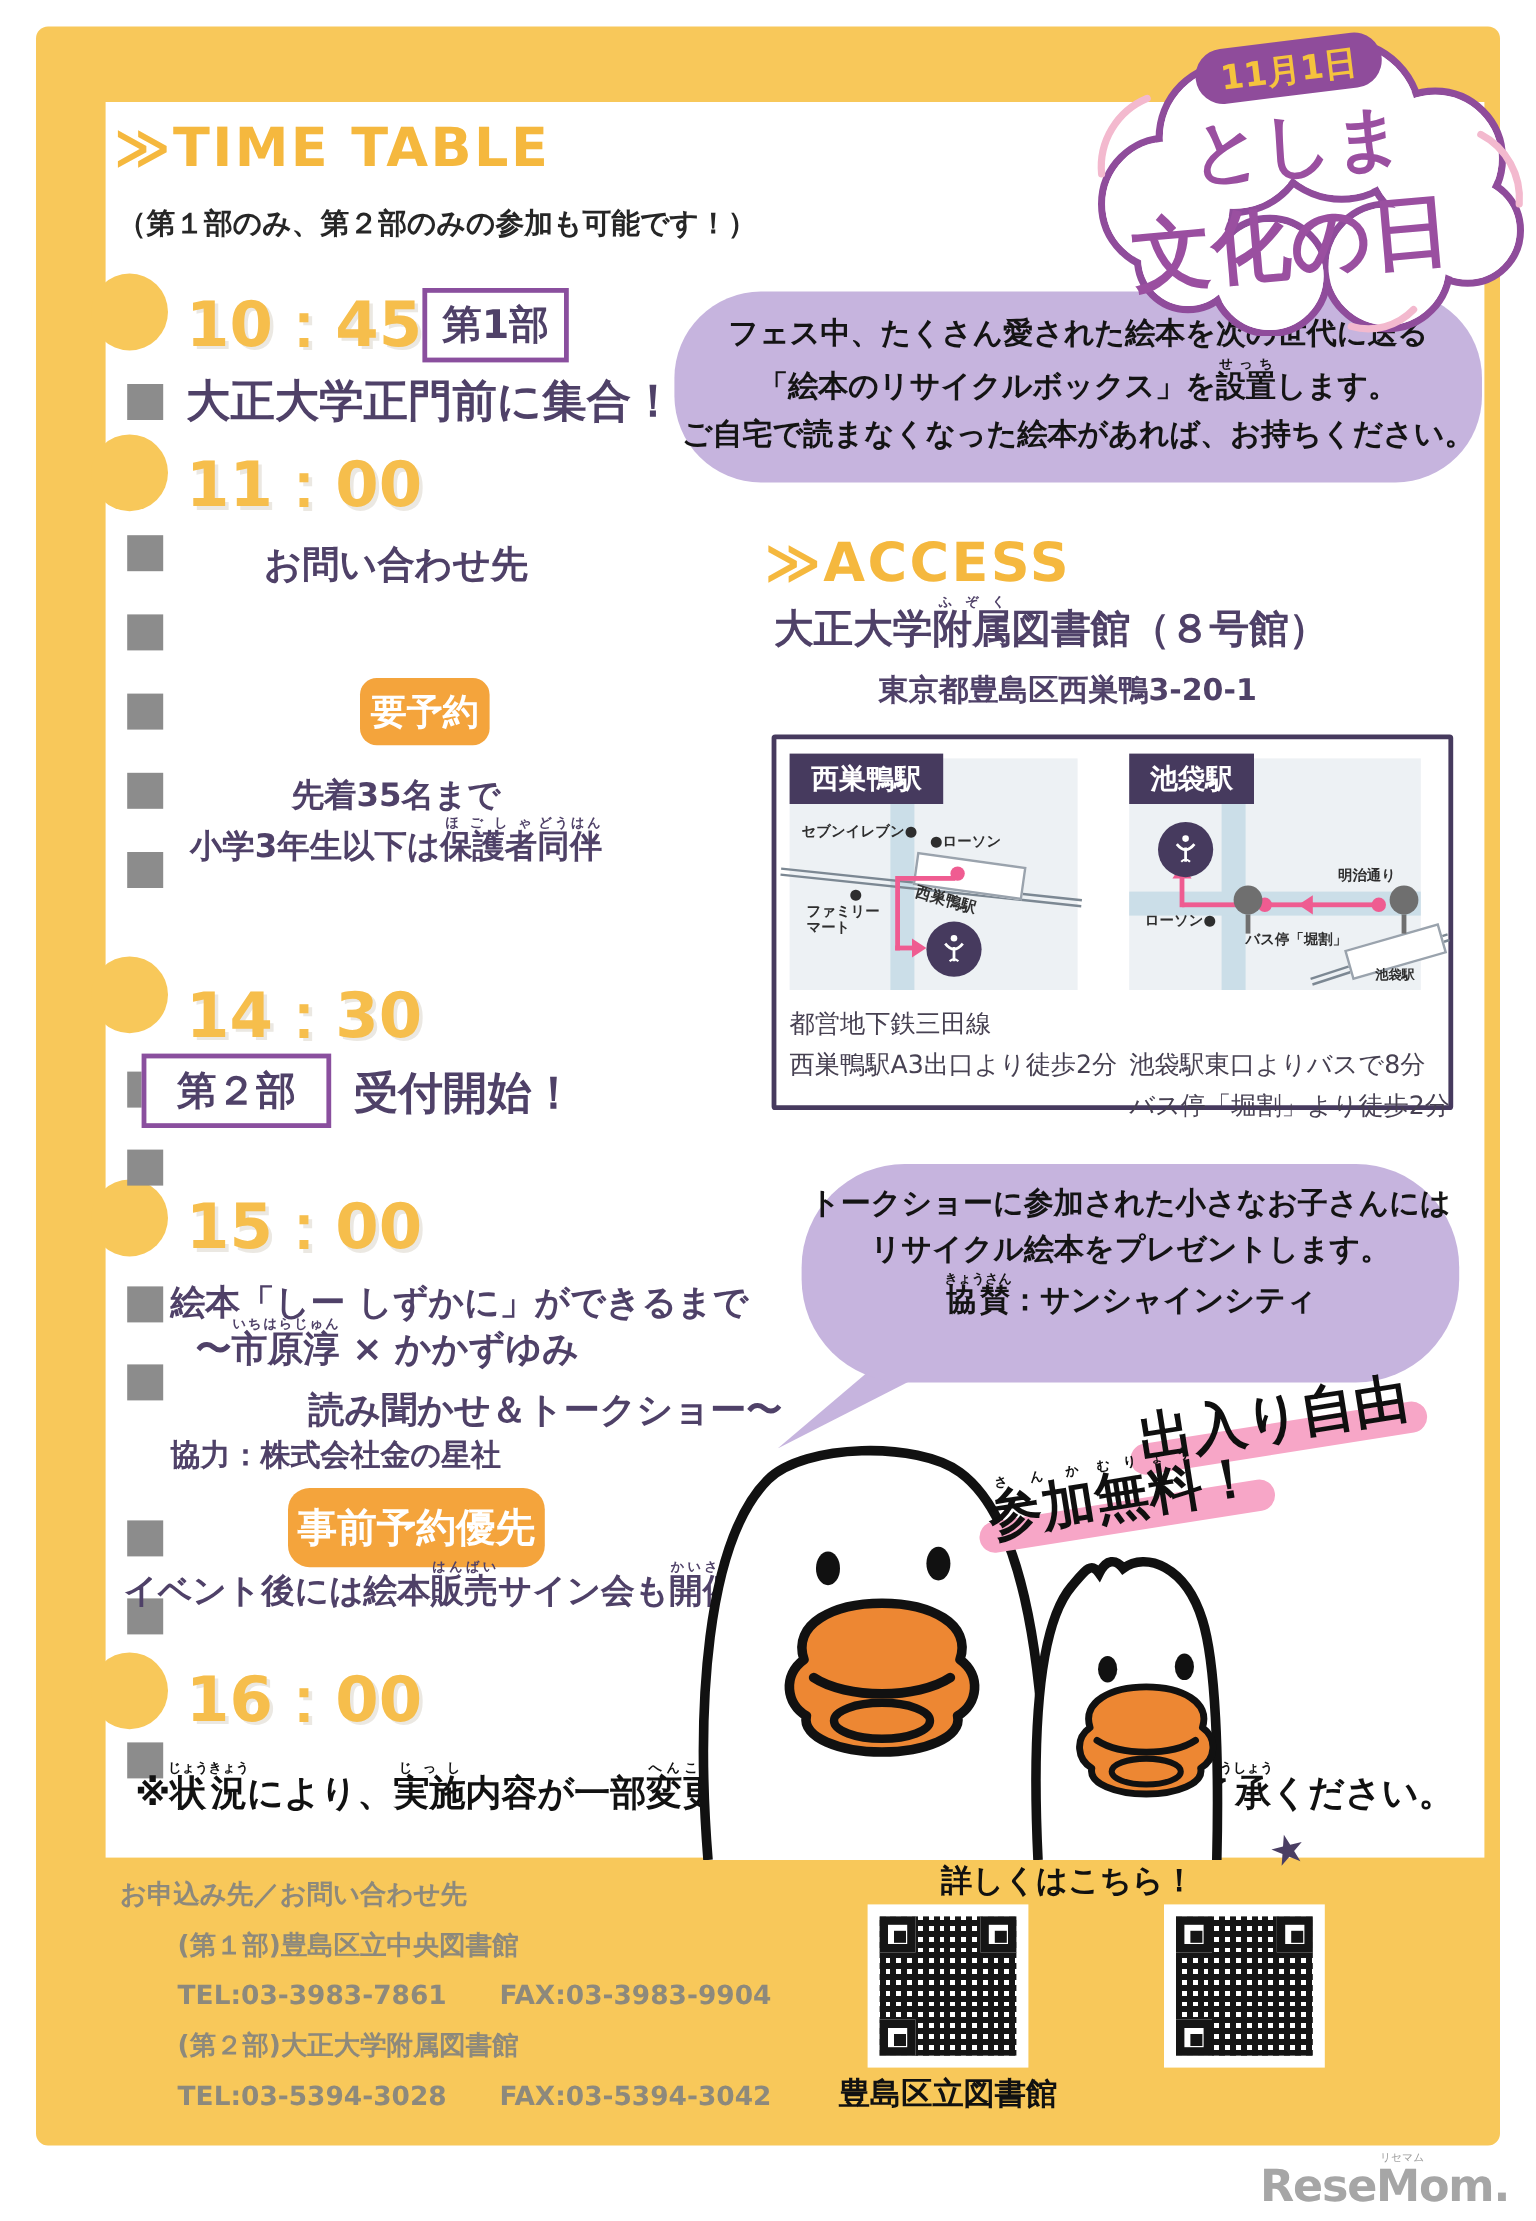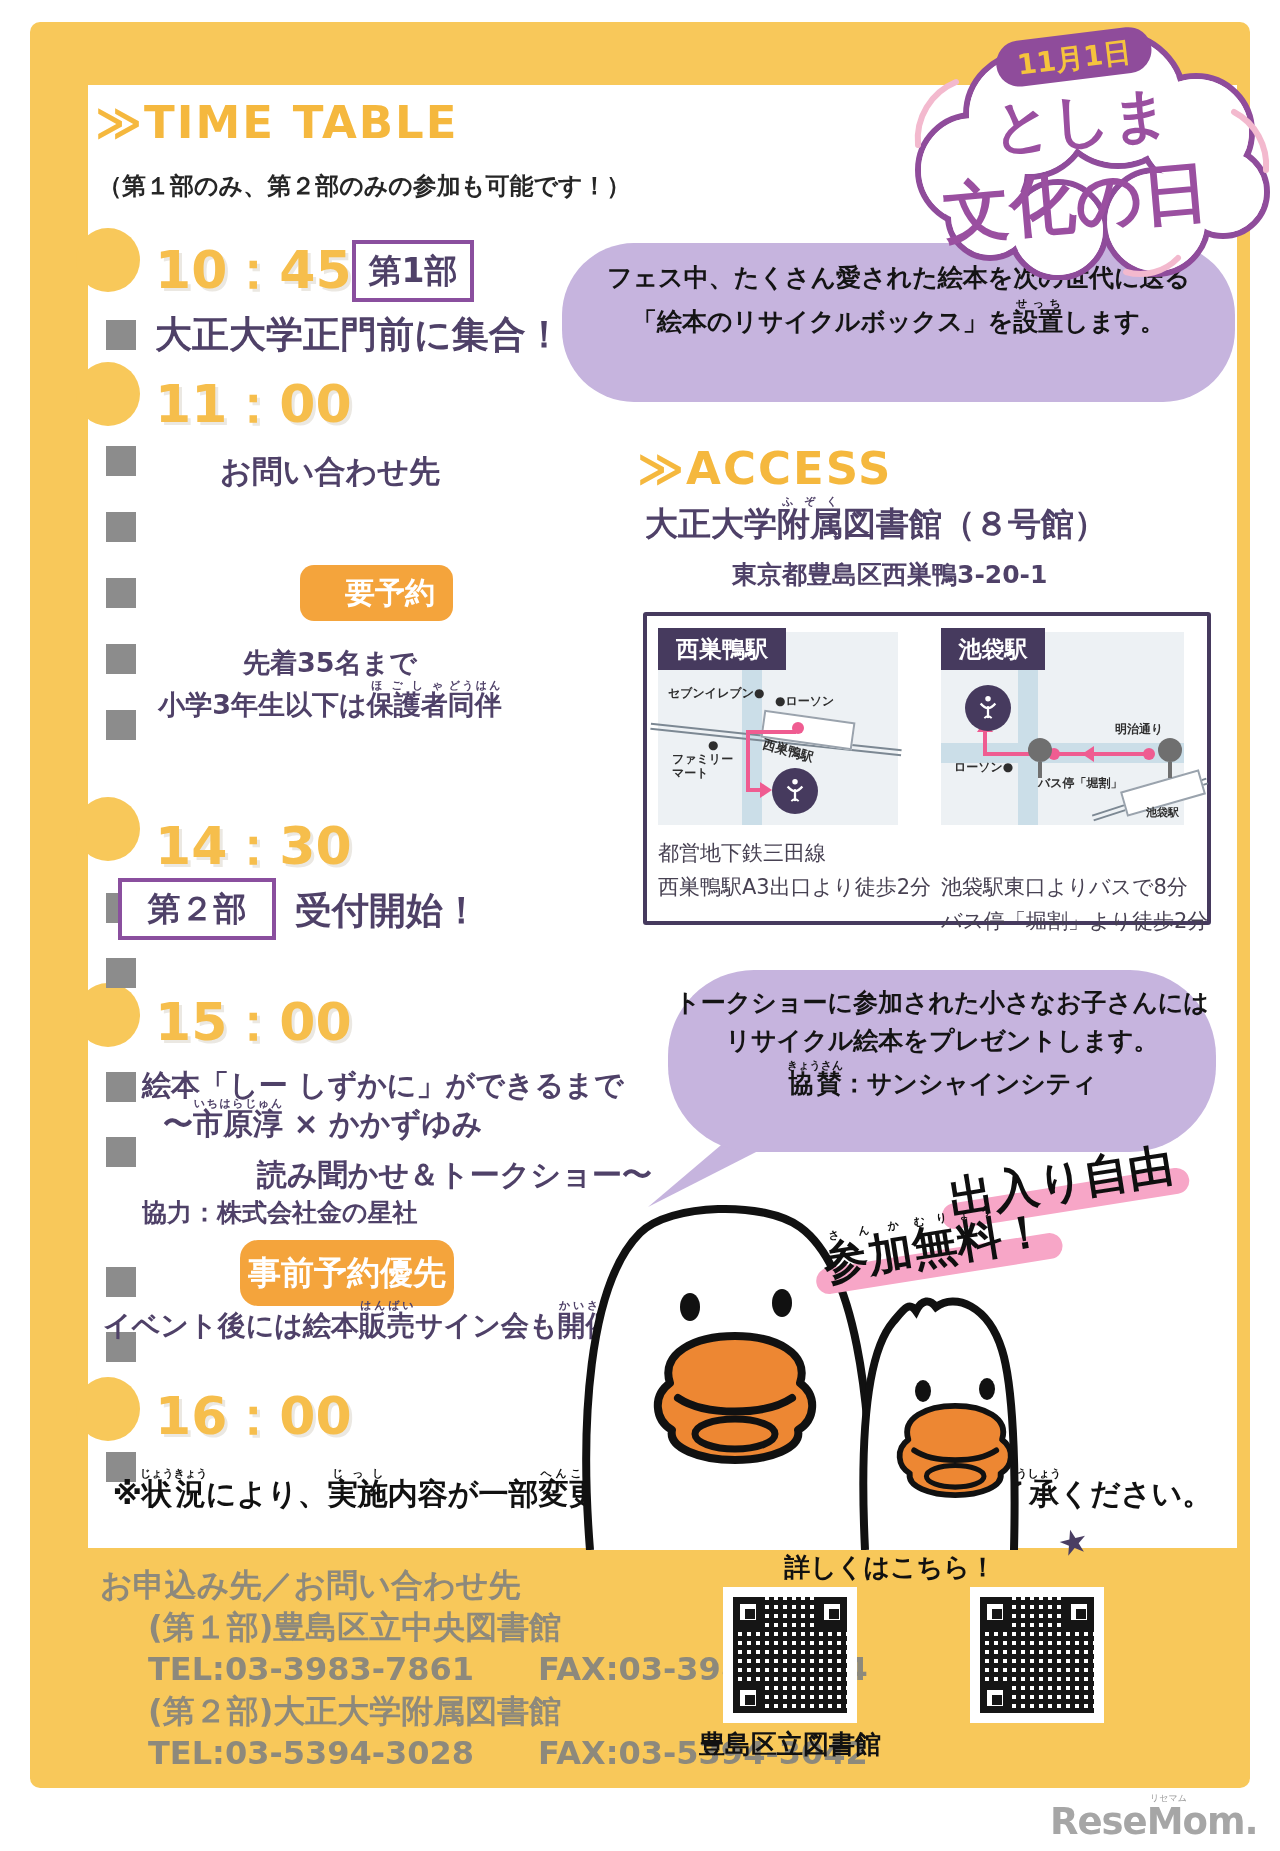--- a/index.html
+++ b/index.html
@@ -35,21 +35,21 @@
   .pink-dot{width:12px;height:12px;border-radius:50%;background:#EF5C91;}
   .marker{background:#463A5E;border-radius:50%;display:flex;align-items:center;justify-content:center;}
   .map-lbl{font-size:12px;color:#2e2e2e;font-weight:700;line-height:14px;}
   .map-cap{font-size:21px;color:#474152;line-height:34px;}
   .busstop{width:24px;height:24px;border-radius:50%;background:#6F6F6F;}
   .busstem{width:4px;height:16px;background:#6F6F6F;}
   
   .hl{position:relative;display:inline-block;font-weight:900;color:#0f0f0f;}
   .hl::after{content:"";position:absolute;left:-10px;right:-14px;bottom:0px;height:26px;background:#F7A6C7;border-radius:13px;z-index:-1;}
   
-  .foot-gray{color:#8D897C;font-weight:800;font-size:32px;text-align:center;}
+  .foot-gray{color:#8D897C;font-weight:800;font-size:22px;text-align:center;}
   .qr{background:#fff;}
   .qr-pattern{position:absolute;inset:10px;
      background-image:repeating-linear-gradient(0deg,#151515 0 5px,transparent 5px 9px),
                       repeating-linear-gradient(90deg,#151515 0 5px,transparent 5px 9px);}
   .qr-eye{position:absolute;width:30px;height:30px;border:7px solid #151515;background:#fff;box-sizing:border-box;}
   .qr-eye::after{content:"";position:absolute;left:5px;top:5px;width:10px;height:10px;background:#151515;}
   .bubble-tail{clip-path:polygon(100% 0,100% 40%,0 100%);}
 </style>
 </head>
 <body>
@@ -83,21 +83,21 @@
   <div class="abs sq" style="top:1452px;"></div>
 
   <div class="abs tt-time" style="top:236px;">10：45</div>
   <div class="abs part-badge" style="left:352px;top:240px;width:114px;height:54px;">第1部</div>
   <div class="abs purple" style="left:155px;top:310px;font-size:37px;">大正大学正門前に集合！</div>
 
   <div class="abs tt-time" style="top:370px;">11：00</div>
   <div class="abs purple" style="left:95px;top:448px;width:470px;text-align:center;font-size:31px;line-height:46px;">
     <div>お問い合わせ先</div>
   </div>
-  <div class="abs orange-badge" style="left:300px;top:565px;width:126px;height:56px;font-size:30px;padding-left:27px;">要予約</div>
+  <div class="abs orange-badge" style="left:300px;top:565px;width:108px;height:56px;font-size:30px;">要予約</div>
   <div class="abs purple" style="left:95px;top:645px;width:470px;text-align:center;font-size:27px;">先着35名まで</div>
   <div class="abs purple" style="left:75px;top:680px;width:510px;text-align:center;font-size:27px;">小学3年生以下は<ruby>保護者<rt>ほごしゃ</rt></ruby><ruby>同伴<rt>どうはん</rt></ruby></div>
 
   <div class="abs tt-time" style="top:812px;">14：30</div>
   <div class="abs part-badge" style="left:118px;top:878px;width:150px;height:54px;">第２部</div>
   <div class="abs purple" style="left:295px;top:886px;font-size:37px;">受付開始！</div>
 
   <div class="abs tt-time" style="top:988px;">15：00</div>
   <div class="abs purple" style="left:142px;top:1066px;font-size:29px;">絵本「しー しずかに」ができるまで</div>
   <div class="abs purple" style="left:163px;top:1098px;font-size:30px;">〜<ruby>市原淳<rt>いちはらじゅん</rt></ruby> × かかずゆみ</div>
@@ -107,20 +107,21 @@
   <div class="abs purple" style="left:103px;top:1300px;font-size:28px;">イベント後には絵本<ruby>販売<rt>はんばい</rt></ruby>サイン会も<ruby>開催<rt>かいさい</rt></ruby>予定！</div>
 
   <div class="abs tt-time" style="top:1382px;">16：00</div>
 
   <div class="abs" style="left:88px;top:1468px;width:1149px;text-align:center;font-size:30px;font-weight:800;color:#111;">※<ruby>状況<rt>じょうきょう</rt></ruby>により、<ruby>実施<rt>じっし</rt></ruby>内容が一部<ruby>変更<rt>へんこう</rt></ruby>になる場合がございます。ご<ruby>了承<rt>りょうしょう</rt></ruby>ください。</div>
 
   <div class="abs lav" style="left:562px;top:243px;width:673px;height:159px;border-radius:72px;"></div>
   <div class="abs lav-text" style="left:562px;top:258px;width:673px;font-size:25px;line-height:40px;">
     <div>フェス中、たくさん愛された絵本を次の世代に送る</div>
     <div>「絵本のリサイクルボックス」を<ruby>設置<rt>せっち</rt></ruby>します。</div>
+    <div>ご自宅で読まなくなった絵本があれば、お持ちください。</div>
   </div>
 
   <svg class="abs" style="left:878px;top:20px;" width="400" height="260" viewBox="0 0 400 260">
     <g stroke="#8F4C9B" stroke-width="6" fill="#ffffff">
       <circle cx="95" cy="150" r="55"></circle>
         <circle cx="150" cy="95" r="62"></circle>
         <circle cx="240" cy="80" r="66"></circle>
       <circle cx="318" cy="112" r="56"></circle>
         <circle cx="345" cy="172" r="44"></circle>
         <circle cx="278" cy="202" r="52"></circle>

